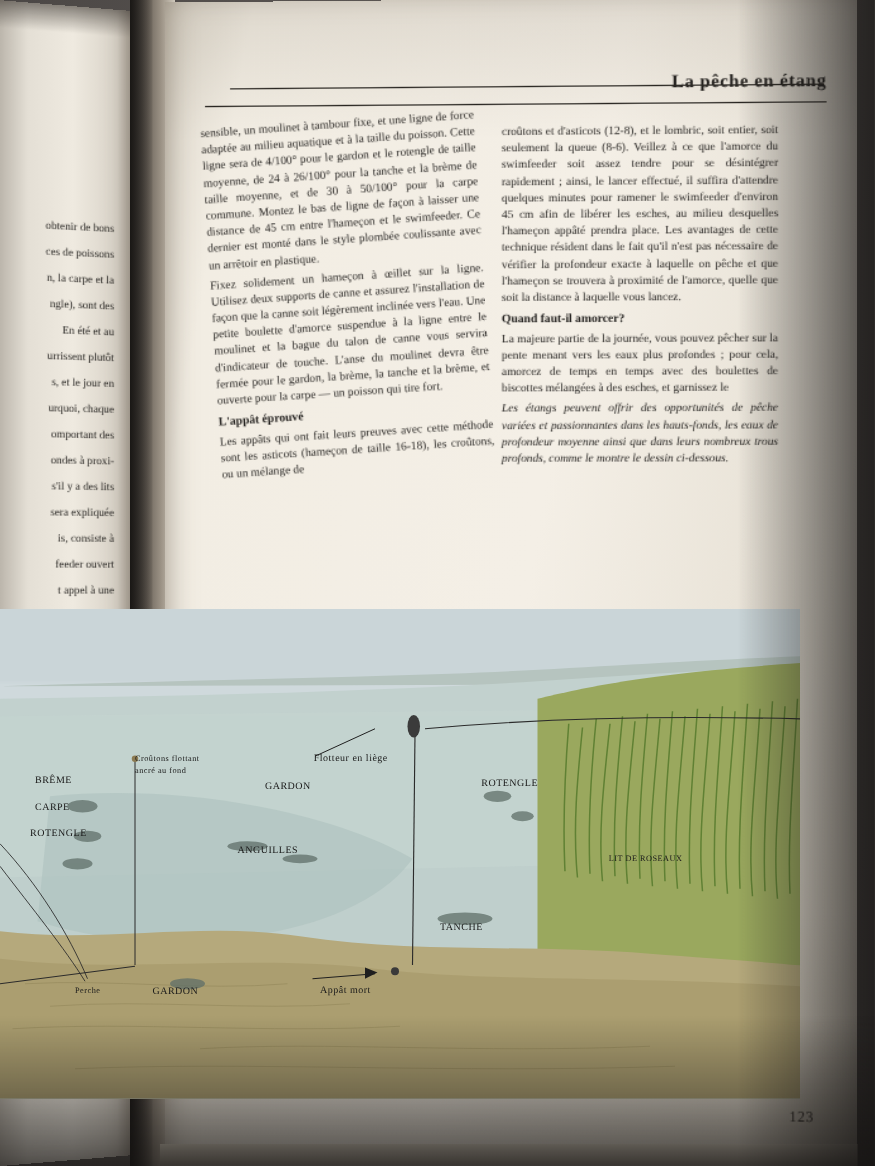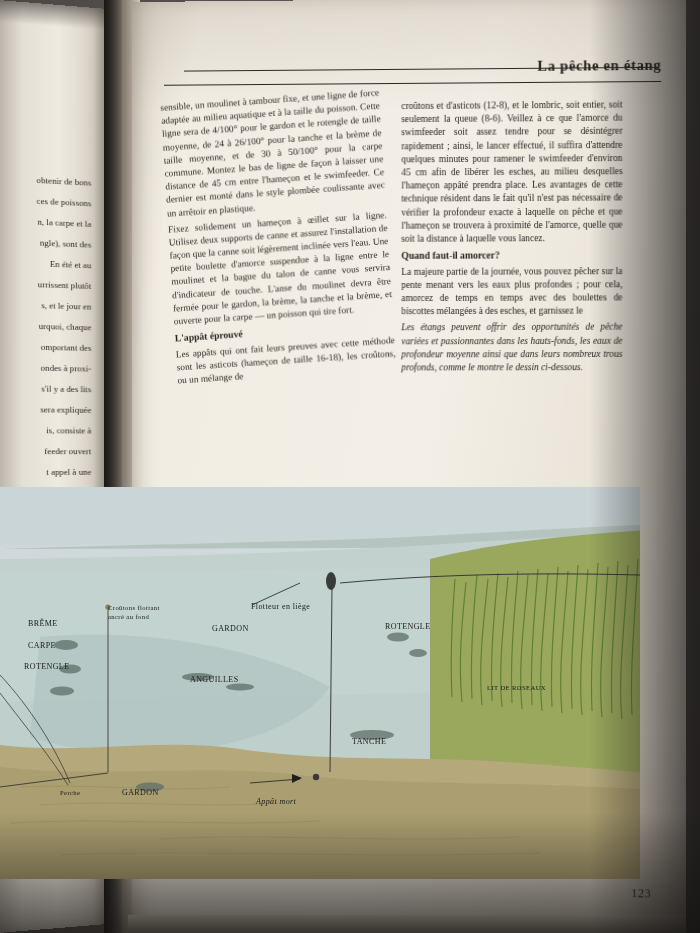--- a/index.html
+++ b/index.html
@@ -359,21 +359,21 @@
       <span class="lbl small" style="left:108px; top:126px;">ancré au fond</span>
       <span class="lbl" style="left:251px; top:115px;">Flotteur en liège</span>
       <span class="lbl" style="left:212px; top:137px;">GARDON</span>
       <span class="lbl" style="left:385px; top:135px;">ROTENGLE</span>
       <span class="lbl" style="left:28px; top:132px;">BRÊME</span>
       <span class="lbl" style="left:28px; top:154px;">CARPE</span>
       <span class="lbl" style="left:24px; top:175px;">ROTENGLE</span>
       <span class="lbl" style="left:190px; top:188px;">ANGUILLES</span>
       <span class="lbl small" style="left:487px; top:197px;">LIT DE ROSEAUX</span>
       <span class="lbl" style="left:352px; top:250px;">TANCHE</span>
-      <span class="lbl" style="left:256px; top:310px;font-style:italic;">Appât mort</span>
+      <span class="lbl" style="left:256px; top:300px;">Appât mort</span>
       <span class="lbl" style="left:122px; top:301px;">GARDON</span>
       <span class="lbl small" style="left:60px; top:302px;">Perche</span>
     </div>
   </div>
 
   <div class="book-edge"></div>
   <div class="desk-shadow-right"></div>
   <div class="desk-shadow-bottom"></div>
 </div>
 

